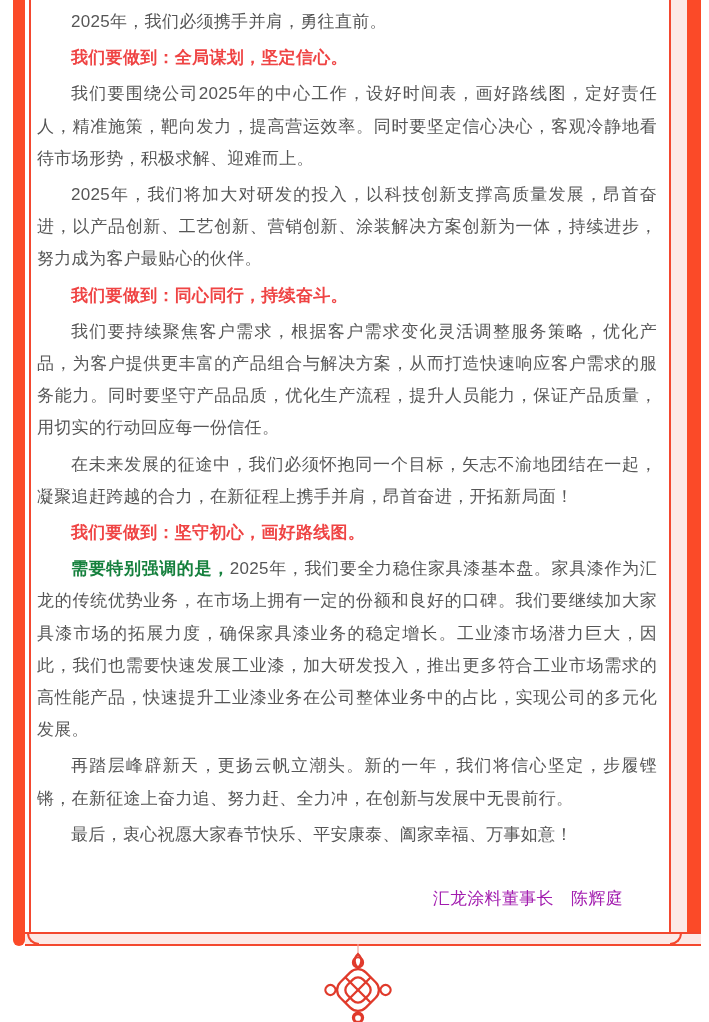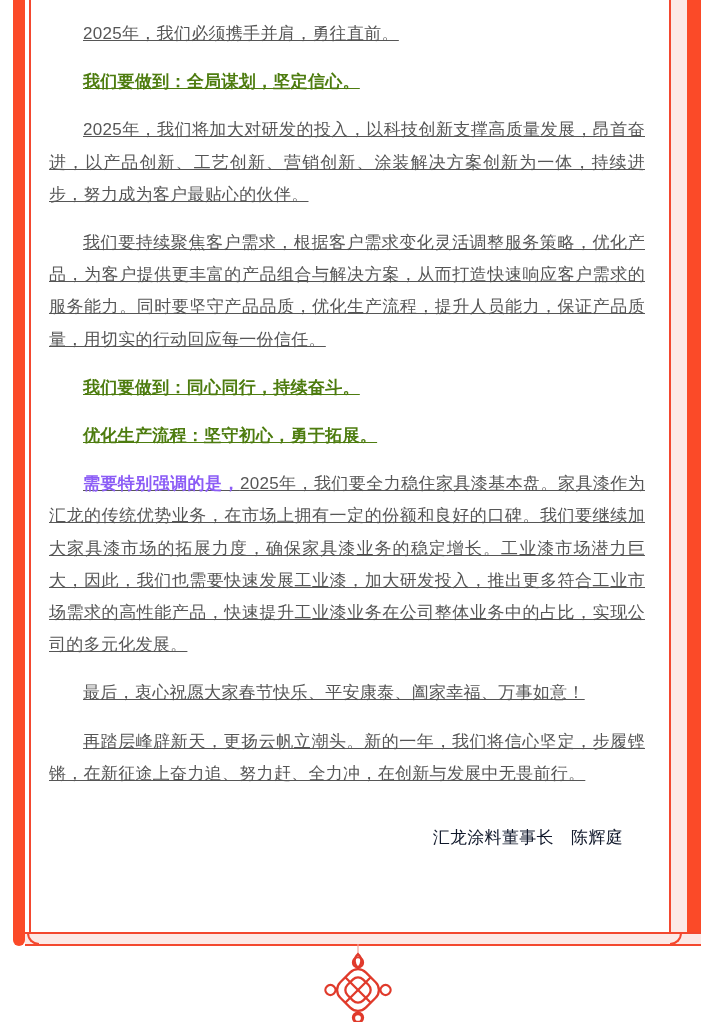--- a/index.html
+++ b/index.html
@@ -41,45 +41,44 @@
   .curl-right {
     position:absolute; left:670px; top:933px; width:12px; height:12px;
     border-right:2px solid #F3482F; border-bottom:2px solid #F3482F;
     border-bottom-right-radius:12px; box-sizing:border-box;
   }
   
   .content {
     position:absolute; left:33px; top:2px; width:628px;
   }
   .para {
-    margin:16px; padding:0;
+    margin:4px; padding:0;
     text-indent:2em;
     text-align:justify;
     font-size:17px; line-height:32.2px;
     color:#565656;
     letter-spacing:0.3px;
-    text-decoration:underline;
   }
   .heading {
     font-weight:bold;
-    color:#4d7c0f;
+    color:#ef4444;
   }
   .bold-lead {
     font-weight:bold;
-    color:#8b5cf6;
+    color:#15803d;
   }
   .sig-block {
     margin:32px 38px 0 auto;
     width:max-content;
     text-align:center;
   }
   .sig-line {
     margin:0;
     font-size:17px; line-height:32.2px;
-    color:#0f172a;
+    color:#a21caf;
     letter-spacing:0.3px;
   }
   
   .knot-wrap {
     position:absolute; left:318px; top:944px; width:80px; height:110px;
   }
 </style>
 </head>
 <body>
 
@@ -87,27 +86,29 @@
 <div class="bar-left"></div>
 <div class="bar-right"></div>
 <div class="strip-right"></div>
 <div class="band"></div>
 <div class="curl-left"></div>
 <div class="curl-right"></div>
 
 <div class="content">
   <p class="para">2025年，我们必须携手并肩，勇往直前。</p>
   <p class="para heading">我们要做到：全局谋划，坚定信心。</p>
+  <p class="para">我们要围绕公司2025年的中心工作，设好时间表，画好路线图，定好责任人，精准施策，靶向发力，提高营运效率。同时要坚定信心决心，客观冷静地看待市场形势，积极求解、迎难而上。</p>
   <p class="para">2025年，我们将加大对研发的投入，以科技创新支撑高质量发展，昂首奋进，以产品创新、工艺创新、营销创新、涂装解决方案创新为一体，持续进步，努力成为客户最贴心的伙伴。</p>
+  <p class="para heading">我们要做到：同心同行，持续奋斗。</p>
   <p class="para">我们要持续聚焦客户需求，根据客户需求变化灵活调整服务策略，优化产品，为客户提供更丰富的产品组合与解决方案，从而打造快速响应客户需求的服务能力。同时要坚守产品品质，优化生产流程，提升人员能力，保证产品质量，用切实的行动回应每一份信任。</p>
-  <p class="para heading">我们要做到：同心同行，持续奋斗。</p>
-  <p class="para heading">优化生产流程：坚守初心，勇于拓展。</p>
+  <p class="para">在未来发展的征途中，我们必须怀抱同一个目标，矢志不渝地团结在一起，凝聚追赶跨越的合力，在新征程上携手并肩，昂首奋进，开拓新局面！</p>
+  <p class="para heading">我们要做到：坚守初心，画好路线图。</p>
   <p class="para"><span class="bold-lead">需要特别强调的是，</span><span>2025年，我们要全力稳住家具漆基本盘。家具漆作为汇龙的传统优势业务，在市场上拥有一定的份额和良好的口碑。我们要继续加大家具漆市场的拓展力度，确保家具漆业务的稳定增长。工业漆市场潜力巨大，因此，我们也需要快速发展工业漆，加大研发投入，推出更多符合工业市场需求的高性能产品，快速提升工业漆业务在公司整体业务中的占比，实现公司的多元化发展。</span></p>
+  <p class="para">再踏层峰辟新天，更扬云帆立潮头。新的一年，我们将信心坚定，步履铿锵，在新征途上奋力追、努力赶、全力冲，在创新与发展中无畏前行。</p>
   <p class="para">最后，衷心祝愿大家春节快乐、平安康泰、阖家幸福、万事如意！</p>
-  <p class="para">再踏层峰辟新天，更扬云帆立潮头。新的一年，我们将信心坚定，步履铿锵，在新征途上奋力追、努力赶、全力冲，在创新与发展中无畏前行。</p>
 
   <div class="sig-block">
     <p class="sig-line">汇龙涂料董事长　陈辉庭</p>
   </div>
 </div>
 
 <div class="knot-wrap">
   <svg width="80" height="110" viewBox="0 0 80 110" xmlns="http://www.w3.org/2000/svg">
     <line x1="40" y1="0" x2="40" y2="11" stroke="#F0A59B" stroke-width="1.2"></line>
     <g stroke="#E03A2B" stroke-width="2.3" fill="none">

